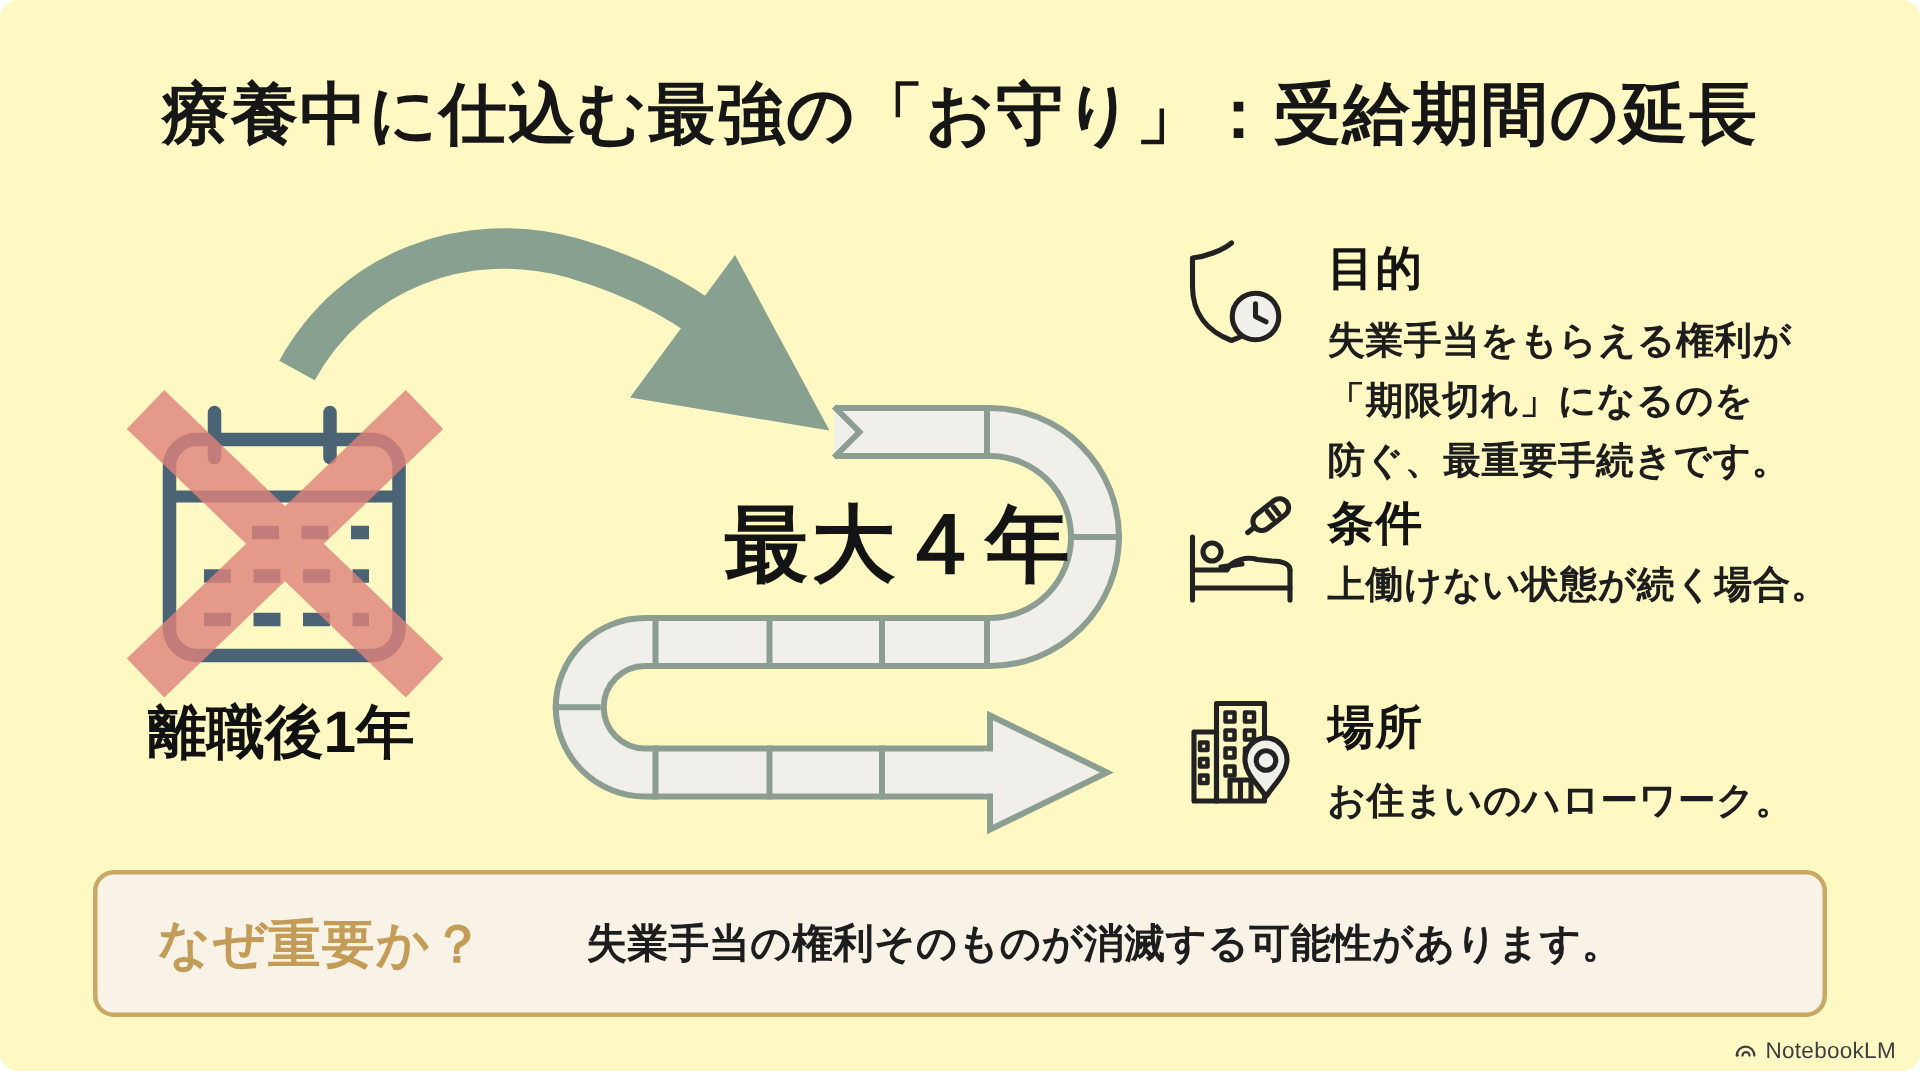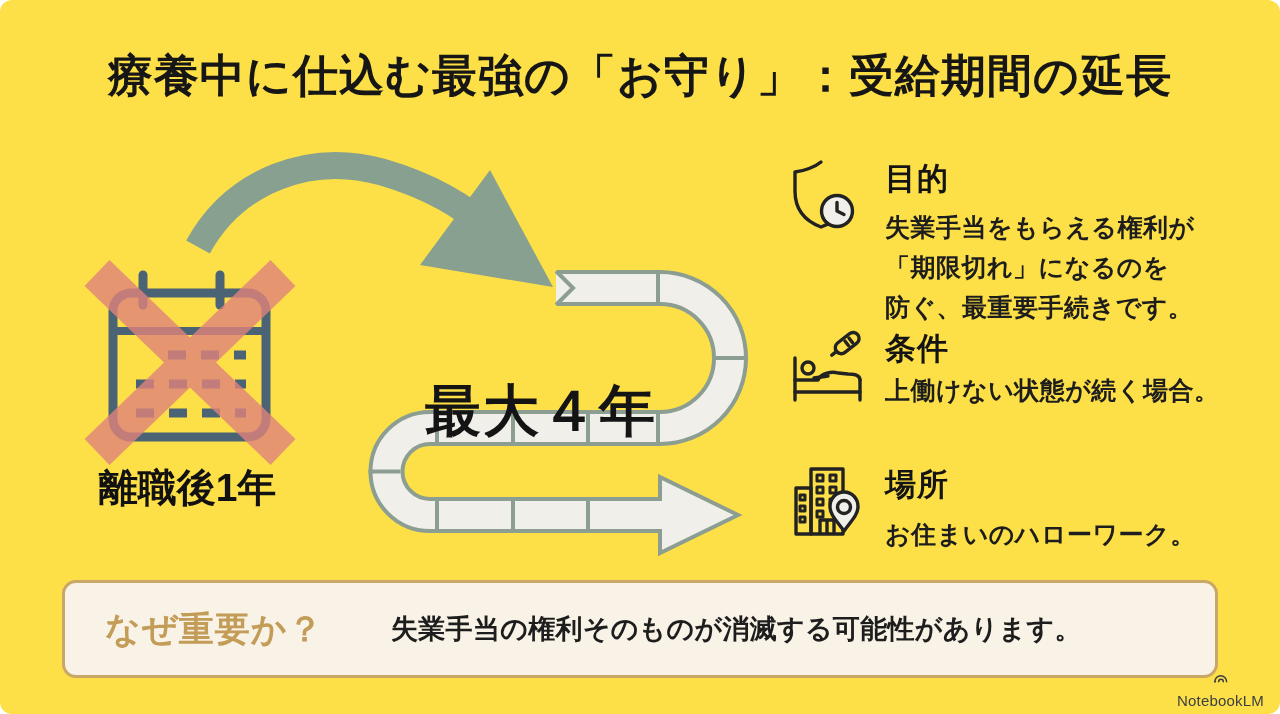--- a/index.html
+++ b/index.html
@@ -1,33 +1,33 @@
 <!DOCTYPE html>
 <html><head>
 <meta charset="utf-8">
 <style>
   html,body{margin:0;padding:0;background:#ffffff;}
   .canvas{
     position:relative;width:1280px;height:714px;overflow:hidden;
-    background:#fde047;border-radius:12px;
+    background:#fef9c3;border-radius:12px;
     font-family:"Liberation Sans","DejaVu Sans",sans-serif;
     color:#1b1b1b;
   }
   .title{
     position:absolute;top:46px;left:0;width:100%;text-align:center;
     font-size:45px;font-weight:900;letter-spacing:1px;color:#161616;
   }
   .svg-layer{position:absolute;left:0;top:0;width:1280px;height:714px;}
   .before-label{
     position:absolute;left:80px;top:461px;width:215px;text-align:center;
     font-size:39px;font-weight:900;color:#111;
   }
   .after-label{
-    position:absolute;left:425px;top:326px;width:290px;text-align:left;
-    font-size:56px;font-weight:900;color:#141414;letter-spacing:2px;margin-top:48px;
+    position:absolute;left:425px;top:326px;width:290px;text-align:right;
+    font-size:56px;font-weight:900;color:#141414;letter-spacing:2px;
   }
   .detail-item{position:absolute;left:788px;width:460px;}
   .detail-item .icon-box{position:absolute;left:0;top:0;}
   .detail-text{margin-left:97px;}
   .detail-heading{font-size:31px;font-weight:800;color:#141414;letter-spacing:1px;}
   .detail-line{font-size:25px;font-weight:700;color:#1d1d1d;line-height:40px;letter-spacing:0.5px;}
   .item-1{top:158px;}
   .item-2{top:328px;}
   .item-3{top:464px;}
   .item-1 .detail-line-first{margin-top:7px;}
@@ -38,21 +38,21 @@
     box-sizing:border-box;border:3px solid #c9a767;border-radius:14px;
     background:#f8f3e6;display:flex;align-items:center;gap:19px;
   }
   .importance-badge{
     flex:0 0 255px;margin-left:40px;
     font-size:35px;font-weight:900;color:#c39d57;letter-spacing:1px;
   }
   .importance-body{margin-left:12px;}
   .importance-line{font-size:27px;font-weight:700;color:#1d1d1d;line-height:42px;letter-spacing:0.3px;}
   .footer{
-    position:absolute;right:16px;bottom:5px;display:flex;align-items:center;gap:5px;flex-direction:column;
+    position:absolute;right:16px;bottom:5px;display:flex;align-items:center;gap:5px;
   }
   .footer-brand{font-size:15px;font-weight:500;color:#3a3f42;letter-spacing:0.2px;}
 </style>
 </head>
 <body>
 
 <div class="canvas">
 
   <svg class="svg-layer" viewBox="0 0 1280 714">
 

